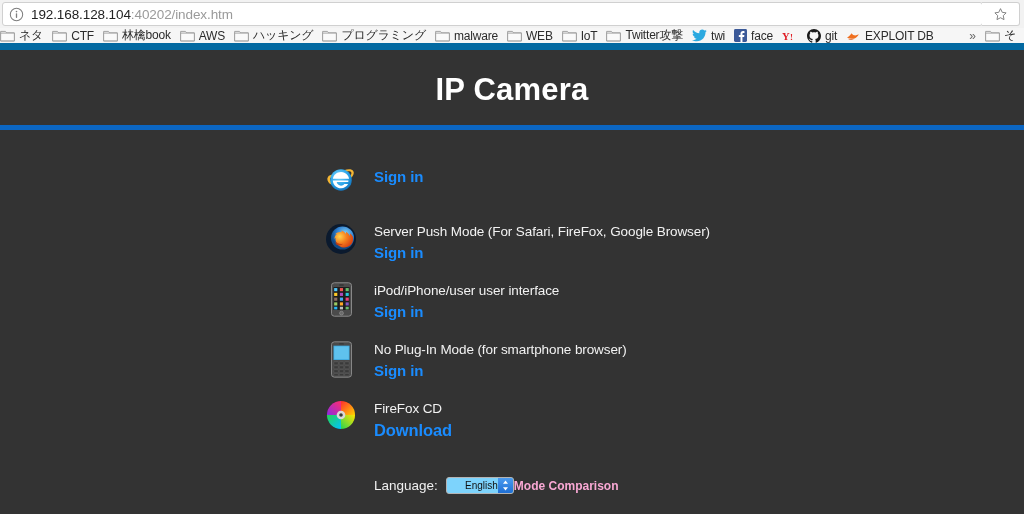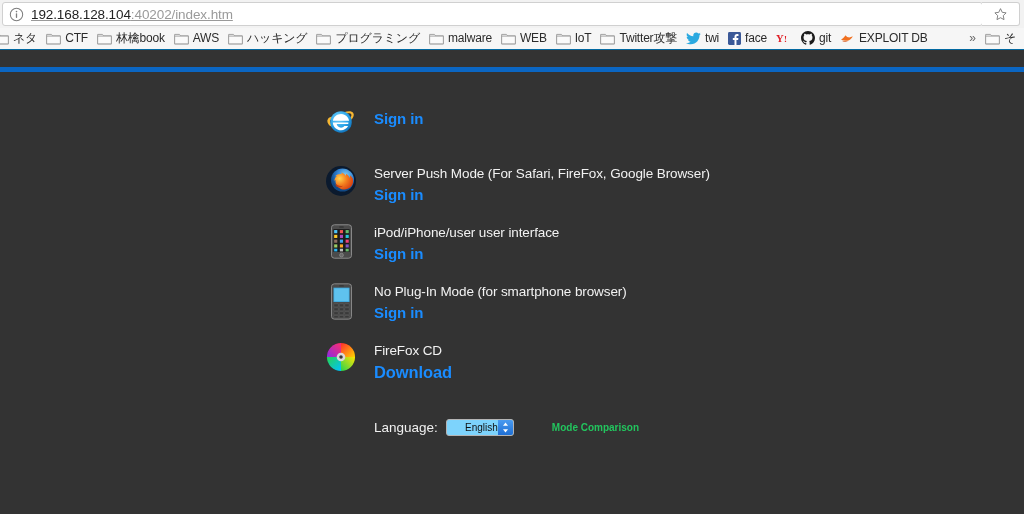--- a/index.html
+++ b/index.html
@@ -42,44 +42,43 @@
     margin-right: 7px;
     color: #777;
     display: flex; align-items: center; justify-content: center;
   }
   #url-text {
     font-size: 13.5px;
     color: #9a9a9a;
     white-space: nowrap;
     overflow: hidden;
     letter-spacing: -0.1px;
-    text-decoration: underline;
   }
   #url-text .host { color: #222222; }
   #star-cell {
     width: 38px; height: 24px;
     flex: 0 0 38px;
     background: #ffffff;
     border: 1px solid #d0d0d0;
     border-left: none;
     border-radius: 0 3px 3px 0;
     display: flex; align-items: center; justify-content: center;
     margin-left: -1px;
   }
 
   
   #bookmarks-bar {
     height: 22px;
     background: #f6f6f6;
-    border-bottom: 1px solid #0369a1;
-    display: flex;
-    align-items: flex-start;
+    border-bottom: 7px solid #0369a1;
+    display: flex;
+    align-items: center;
     overflow: hidden;
     position: relative;
-    padding-left: 0;
+    padding-left: 6px;
   }
   .bm {
     display: flex;
     align-items: center;
     height: 20px;
     padding: 0 6px 0 3px;
     flex: 0 0 auto;
     white-space: nowrap;
   }
   .bm-label {
@@ -208,24 +207,23 @@
     width: 15px;
     height: 100%;
     background: linear-gradient(#4a9bf0, #1f6fd4);
     display: flex;
     flex-direction: column;
     align-items: center;
     justify-content: center;
     flex: 0 0 15px;
   }
   #mode-comparison {
-    font-size: 10px;
+    font-size: 12px;
     font-weight: bold;
-    color: #22c55e;
-    margin-left: 38px;
+    color: #f9a8d4;
     cursor: pointer;
   }
 </style>
 </head>
 <body>
 
 <div id="browser-chrome">
 
   <div id="omnibox-row">
 
@@ -408,20 +406,21 @@
         </span>
         <span class="bm-label">そ</span>
       </div>
     </div>
 
   </div>
 </div>
 
 <div id="page">
 
+  <div id="page-title">IP Camera</div>
   <div id="title-rule"></div>
 
   <div id="modes">
 
     <div class="mode-row">
       <div class="mode-icon">
         <svg class="ie-logo" viewBox="0 0 32 32" aria-hidden="true">
           <defs>
             <radialGradient id="ieBlue" cx="40%" cy="32%" r="72%">
               <stop offset="0%" stop-color="#79d4fb"></stop>

